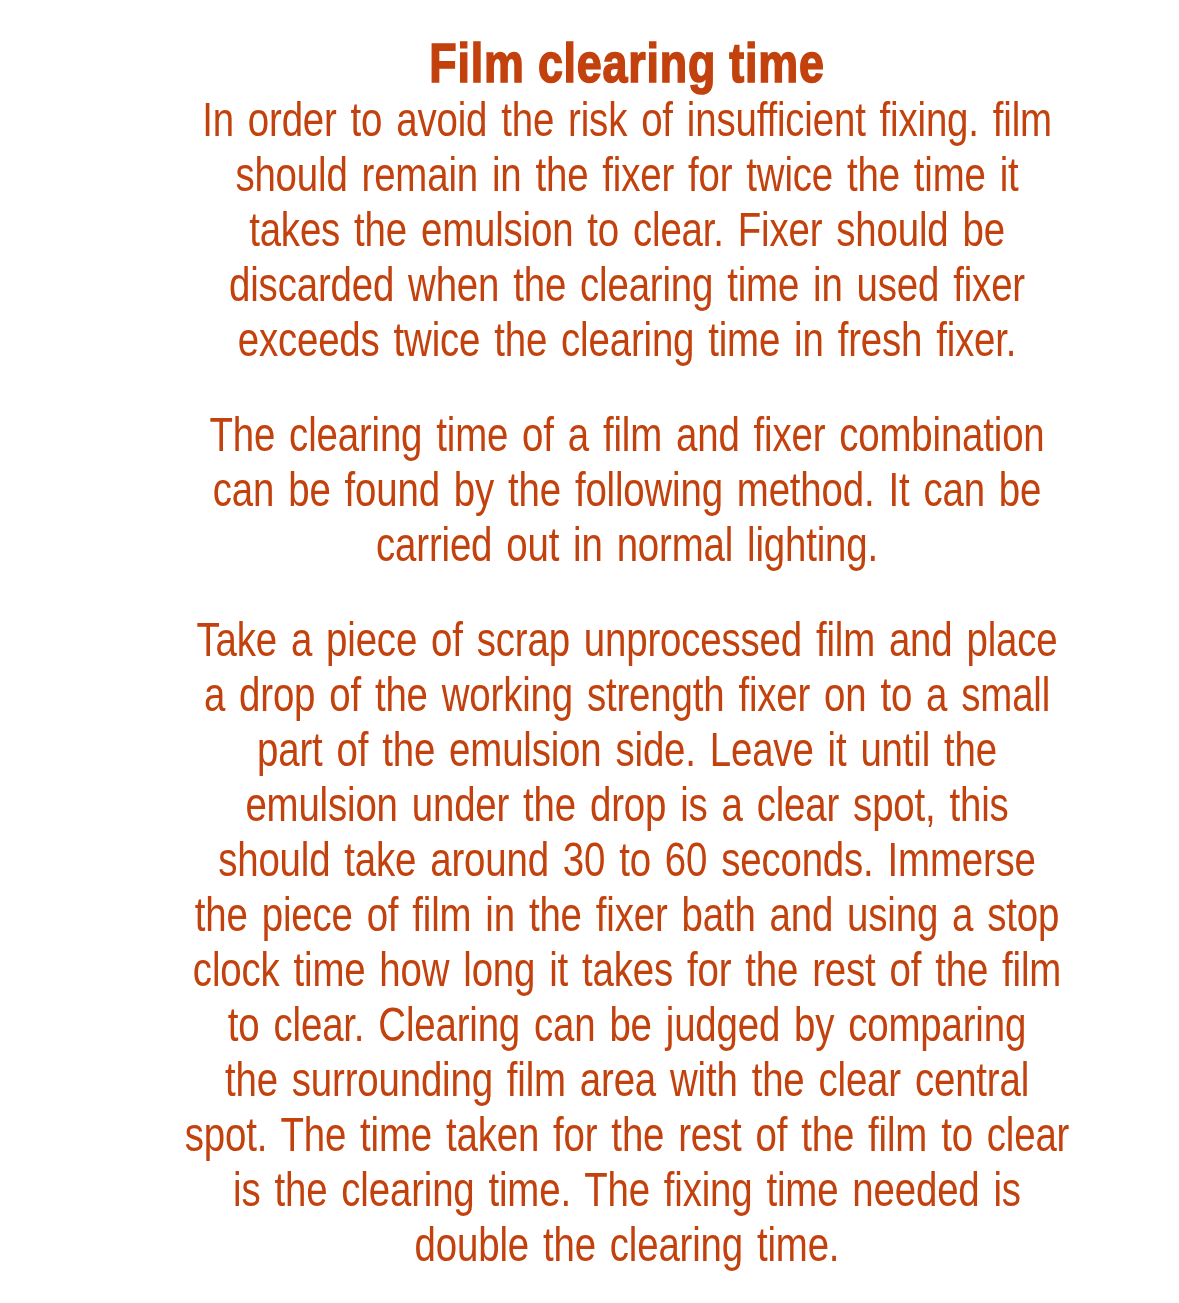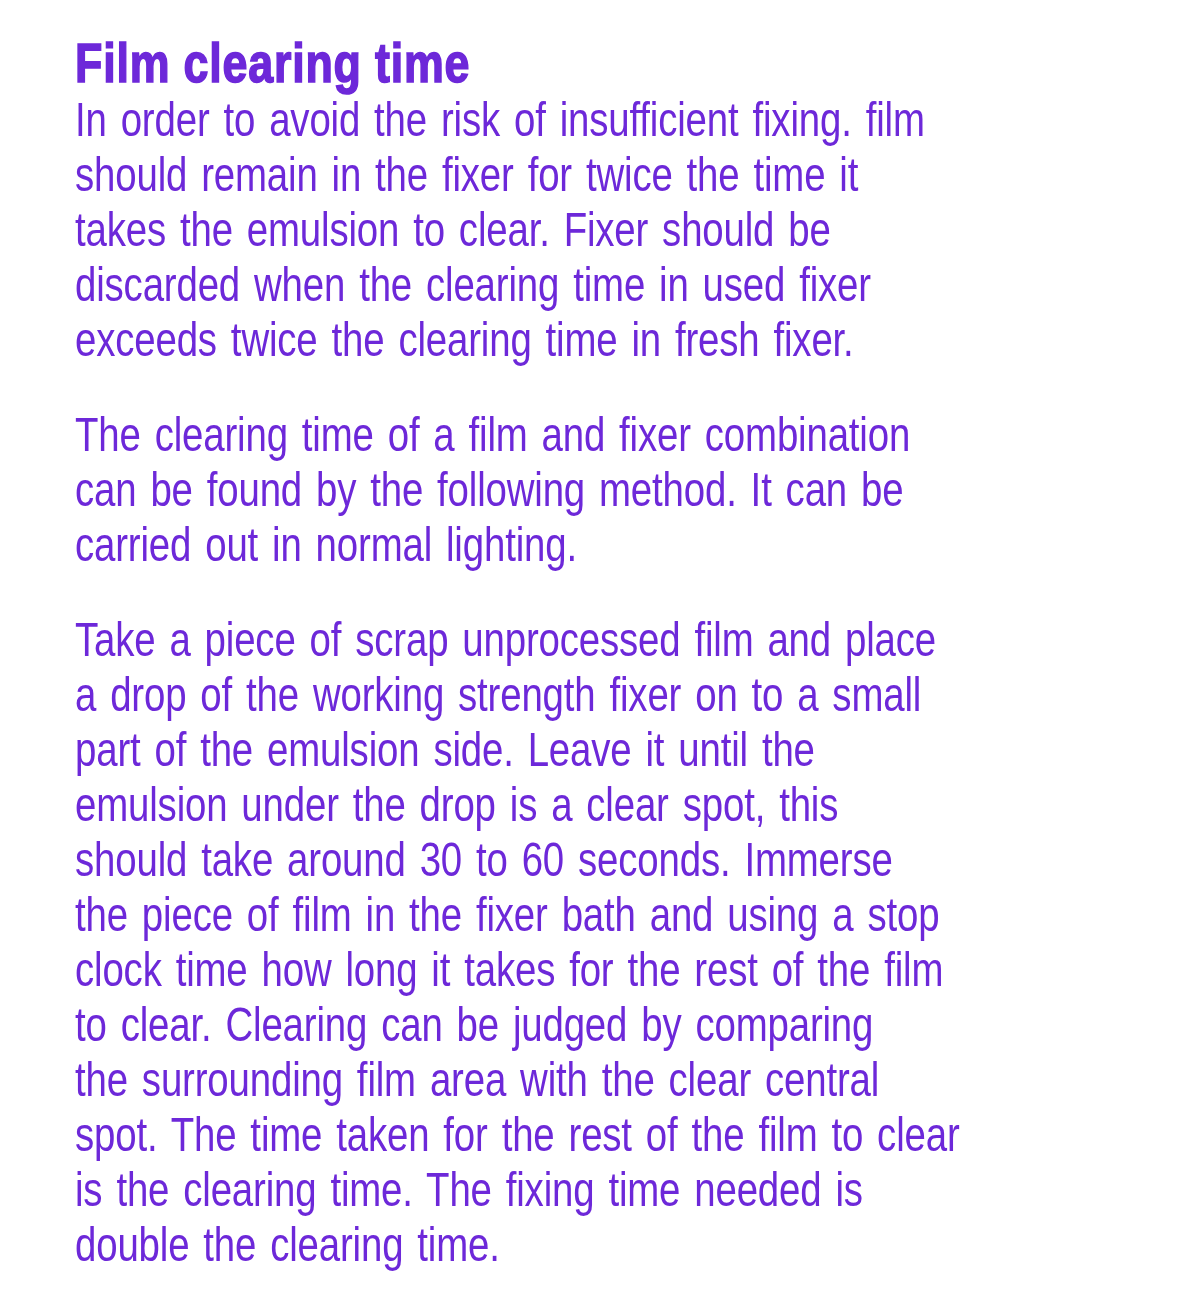--- a/index.html
+++ b/index.html
@@ -10,22 +10,23 @@
     height: 1303px;
     overflow: hidden;
   }
   .page {
     position: relative;
     width: 1179px;
     height: 1303px;
     background: #ffffff;
     box-sizing: border-box;
     padding: 34px 12px 0 75px;
-    color: #6d28d9;
+    color: #c2410c;
     font-family: "Liberation Sans", "DejaVu Sans", sans-serif;
+    text-align: center;
   }
   
   .condense {
     transform: scaleX(0.80);
     transform-origin: 0 0;
     width: 1380px;
   }
   .doc-title {
     margin: 0;
     font-size: 56px;

